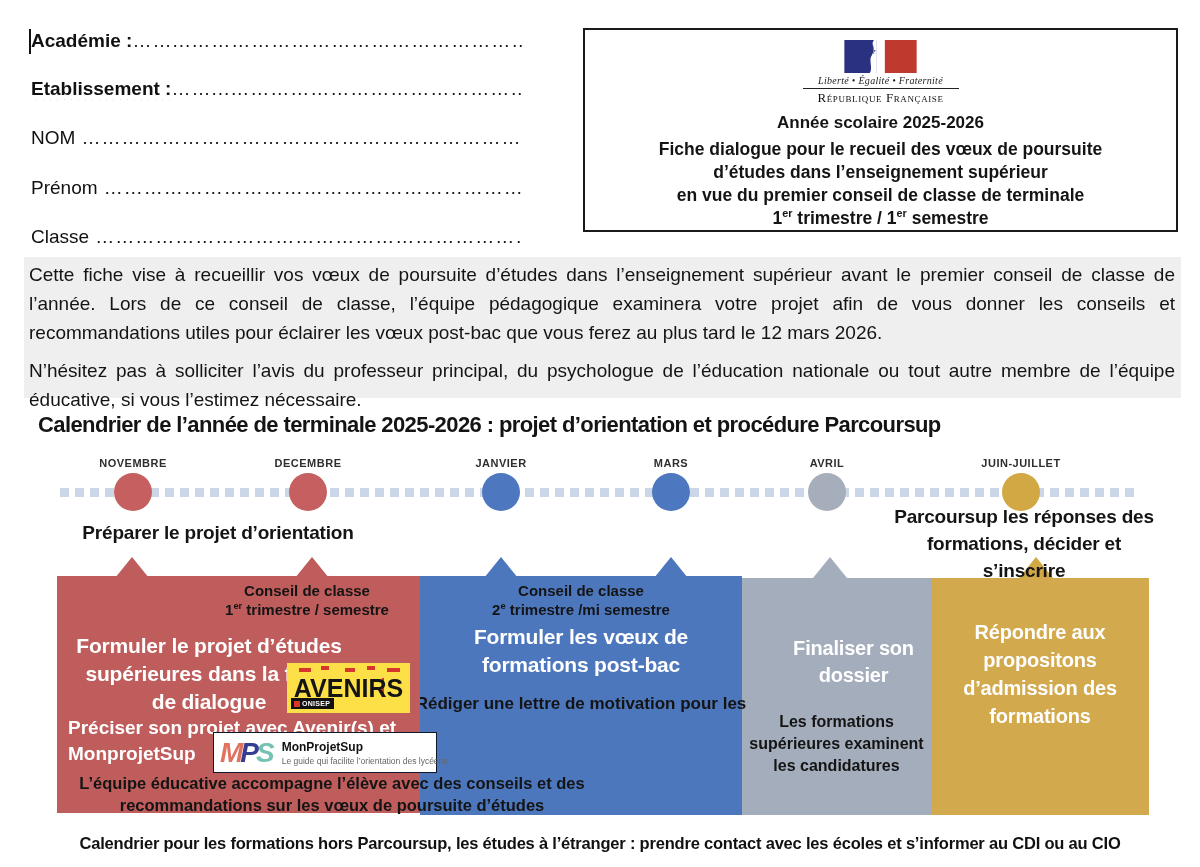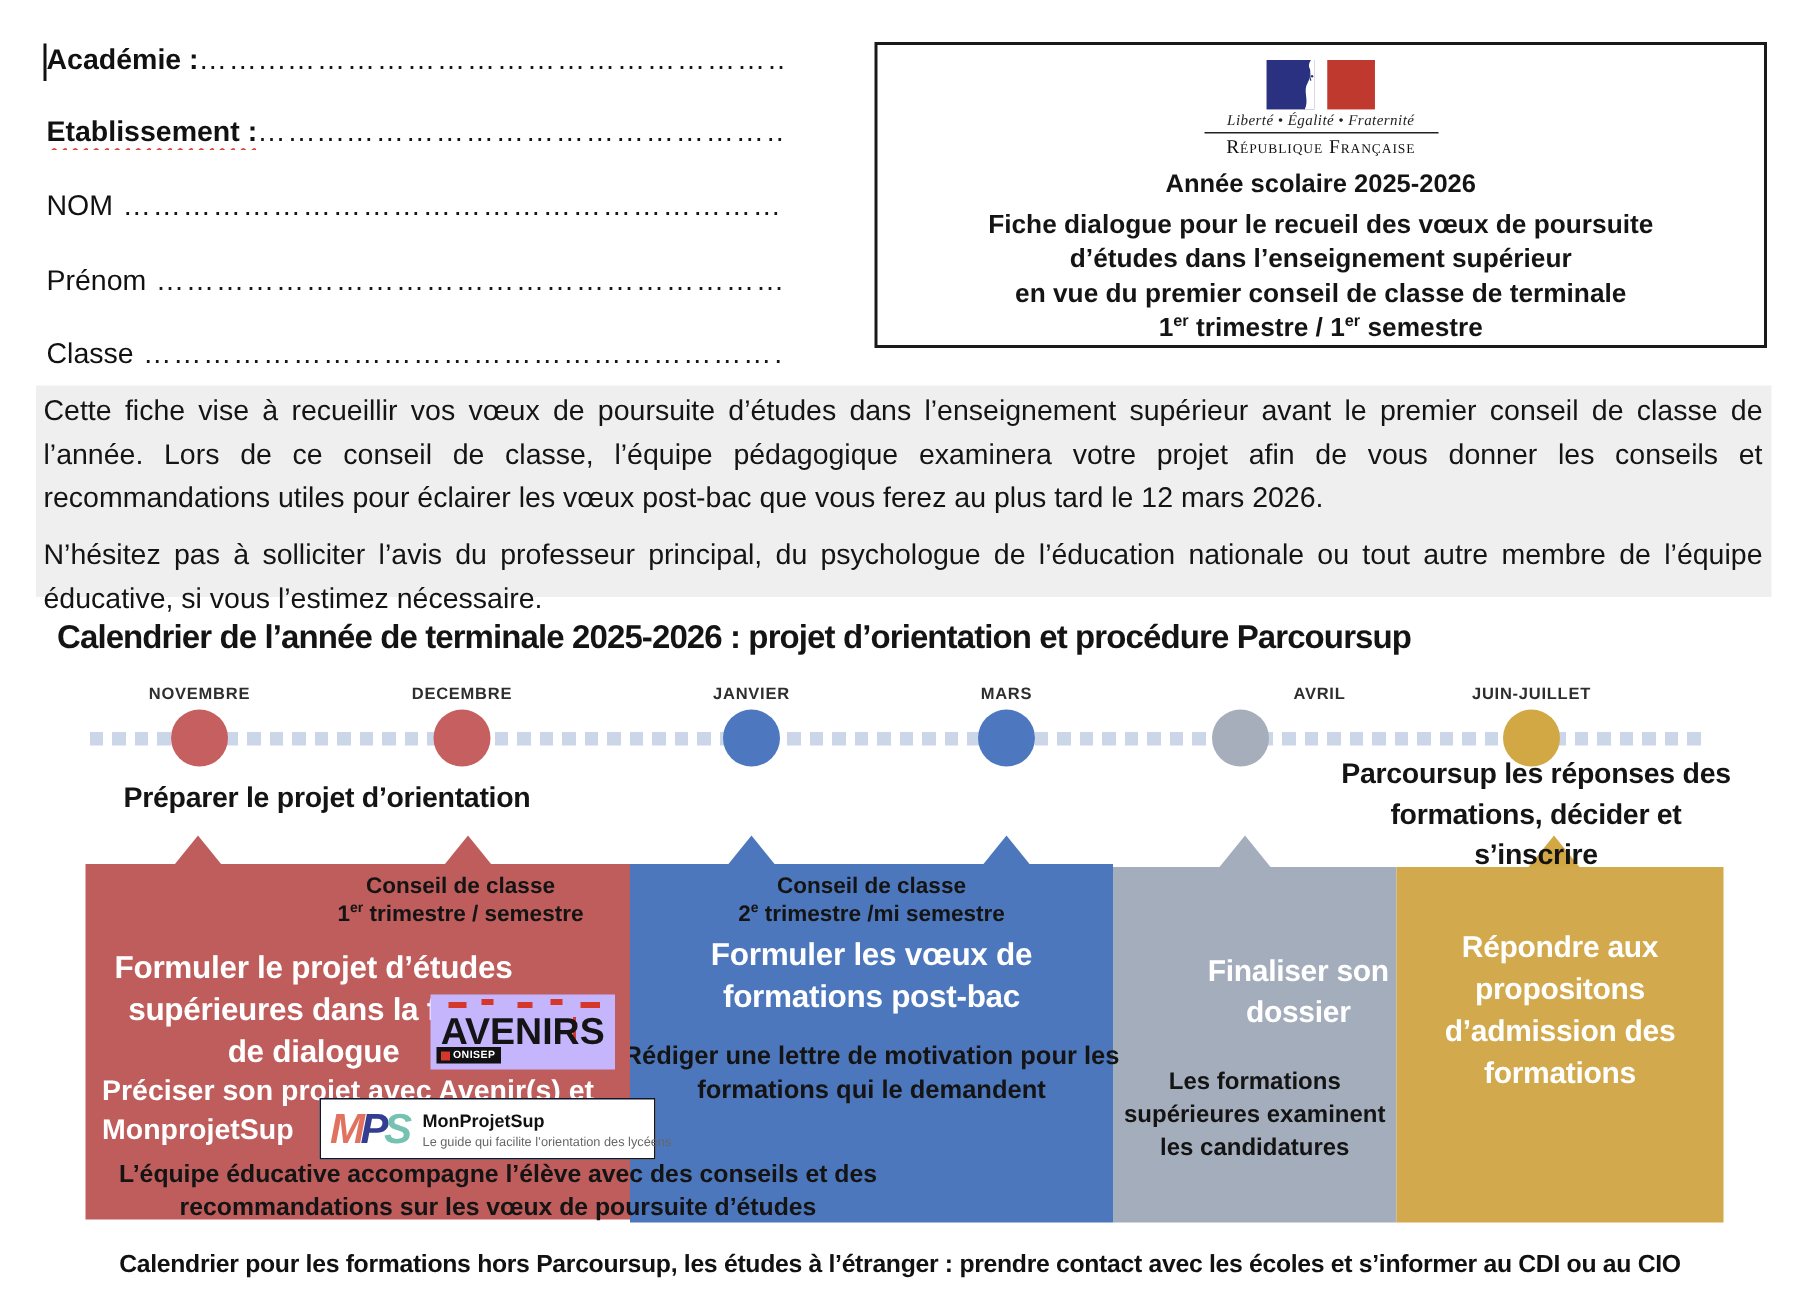--- a/index.html
+++ b/index.html
@@ -30,21 +30,21 @@
 
   
   .intro{left:24px;top:257px;width:1157px;height:141px;background:#EFEFEF;box-sizing:border-box;
          padding:3px 6px 0 5px;font-size:19px;line-height:29px;text-align:justify;color:#141414;}
   .intro p{margin:0 0 9px 0;}
   .intro p:last-child{margin:0;}
 
   
   .cal-title{left:38px;top:412px;font-size:22px;font-weight:700;letter-spacing:-0.6px;white-space:nowrap;color:#141414;}
   .month{top:457px;width:140px;text-align:center;font-size:11px;font-weight:700;letter-spacing:0.5px;color:#2e2e2e;white-space:nowrap;}
-  .mo0{left:63px;} .mo1{left:238px;} .mo2{left:431px;} .mo3{left:601px;} .mo4{left:757px;text-align:right;} .mo5{left:951px;}
+  .mo0{left:63px;} .mo1{left:238px;} .mo2{left:431px;} .mo3{left:601px;} .mo4{left:757px;} .mo5{left:951px;}
   .dashline{left:60px;top:488px;width:1078px;height:9px;
             background:repeating-linear-gradient(to right,#CBD6E9 0 9px,transparent 9px 15px);}
   .dot{top:473px;width:38px;height:38px;border-radius:50%;}
   .d0{left:114px;background:#C65F5F;} .d1{left:289px;background:#C65F5F;}
   .d2{left:482px;background:#4D78C0;} .d3{left:652px;background:#4D78C0;}
   .d4{left:808px;background:#A6AEBC;} .d5{left:1002px;background:#D2A845;}
 
   .phase{font-weight:700;color:#141414;text-align:center;letter-spacing:-0.2px;z-index:5;}
   .phase .line{line-height:27px;}
   .ph1{left:68px;top:519px;width:300px;font-size:19px;}
@@ -72,27 +72,27 @@
 
   .red-council{left:145px;top:5px;width:210px;}
   .red-heading{left:2px;top:28px;width:300px;font-size:21px;line-height:28px;margin-top:28px;}
   .red-sub{left:11px;top:139px;color:#fff;font-size:19px;line-height:26px;font-weight:700;text-align:left;}
   .red-note{left:5px;top:196px;width:540px;font-size:16.5px;line-height:22px;}
 
   .blue-council{left:61px;top:5px;width:200px;}
   .blue-heading{left:0;top:47px;width:322px;font-size:21px;line-height:28px;}
   .blue-sub{left:-10px;top:117px;width:342px;font-size:17px;line-height:22.5px;}
 
-  .gray-heading{left:0;top:57px;width:223px;font-size:20px;line-height:27px;padding-left:12px;}
+  .gray-heading{left:0;top:57px;width:223px;font-size:20px;line-height:27px;}
   .gray-sub{left:-8px;top:133px;width:205px;font-size:16px;line-height:22px;}
 
   .yellow-heading{left:0;top:40px;width:218px;font-size:20px;line-height:28px;}
 
   
-  .avenirs{left:230px;top:87px;width:123px;height:50px;background:#c4b5fd;overflow:hidden;}
+  .avenirs{left:230px;top:87px;width:123px;height:50px;background:#fde047;overflow:hidden;}
   .av-letters{position:absolute;left:0;top:11px;width:123px;text-align:center;font-size:25px;font-weight:800;
               letter-spacing:0;color:#141414;}
   .avm{position:absolute;background:#D6372B;}
   .avm1{left:12px;top:5px;width:12px;height:4px;}
   .avm2{left:34px;top:3px;width:8px;height:4px;}
   .avm3{left:58px;top:5px;width:10px;height:4px;}
   .avm4{left:80px;top:3px;width:8px;height:4px;}
   .avm5{left:100px;top:5px;width:13px;height:4px;}
   .avm6{left:95px;top:15px;width:2px;height:17px;}
   .onisep{position:absolute;left:4px;bottom:4px;background:#111;color:#fff;font-size:7px;font-weight:700;
@@ -233,21 +233,20 @@
     <div class="abs council blue-council">
       <div class="line">Conseil de classe</div>
       <div class="line"><span>2</span><span class="sup">e</span><span> trimestre /mi semestre</span></div>
     </div>
     <div class="abs bheading blue-heading">
       <div class="line">Formuler les vœux de</div>
       <div class="line">formations post-bac</div>
     </div>
     <div class="abs bsub blue-sub">
       <div class="line">Rédiger une lettre de motivation pour les</div>
-      <div class="line">formations qui le demandent</div>
     </div>
   </div>
 
   <div class="abs band band-gray">
     <div class="abs bheading gray-heading">
       <div class="line">Finaliser son</div>
       <div class="line">dossier</div>
     </div>
     <div class="abs bsub gray-sub">
       <div class="line">Les formations</div>

